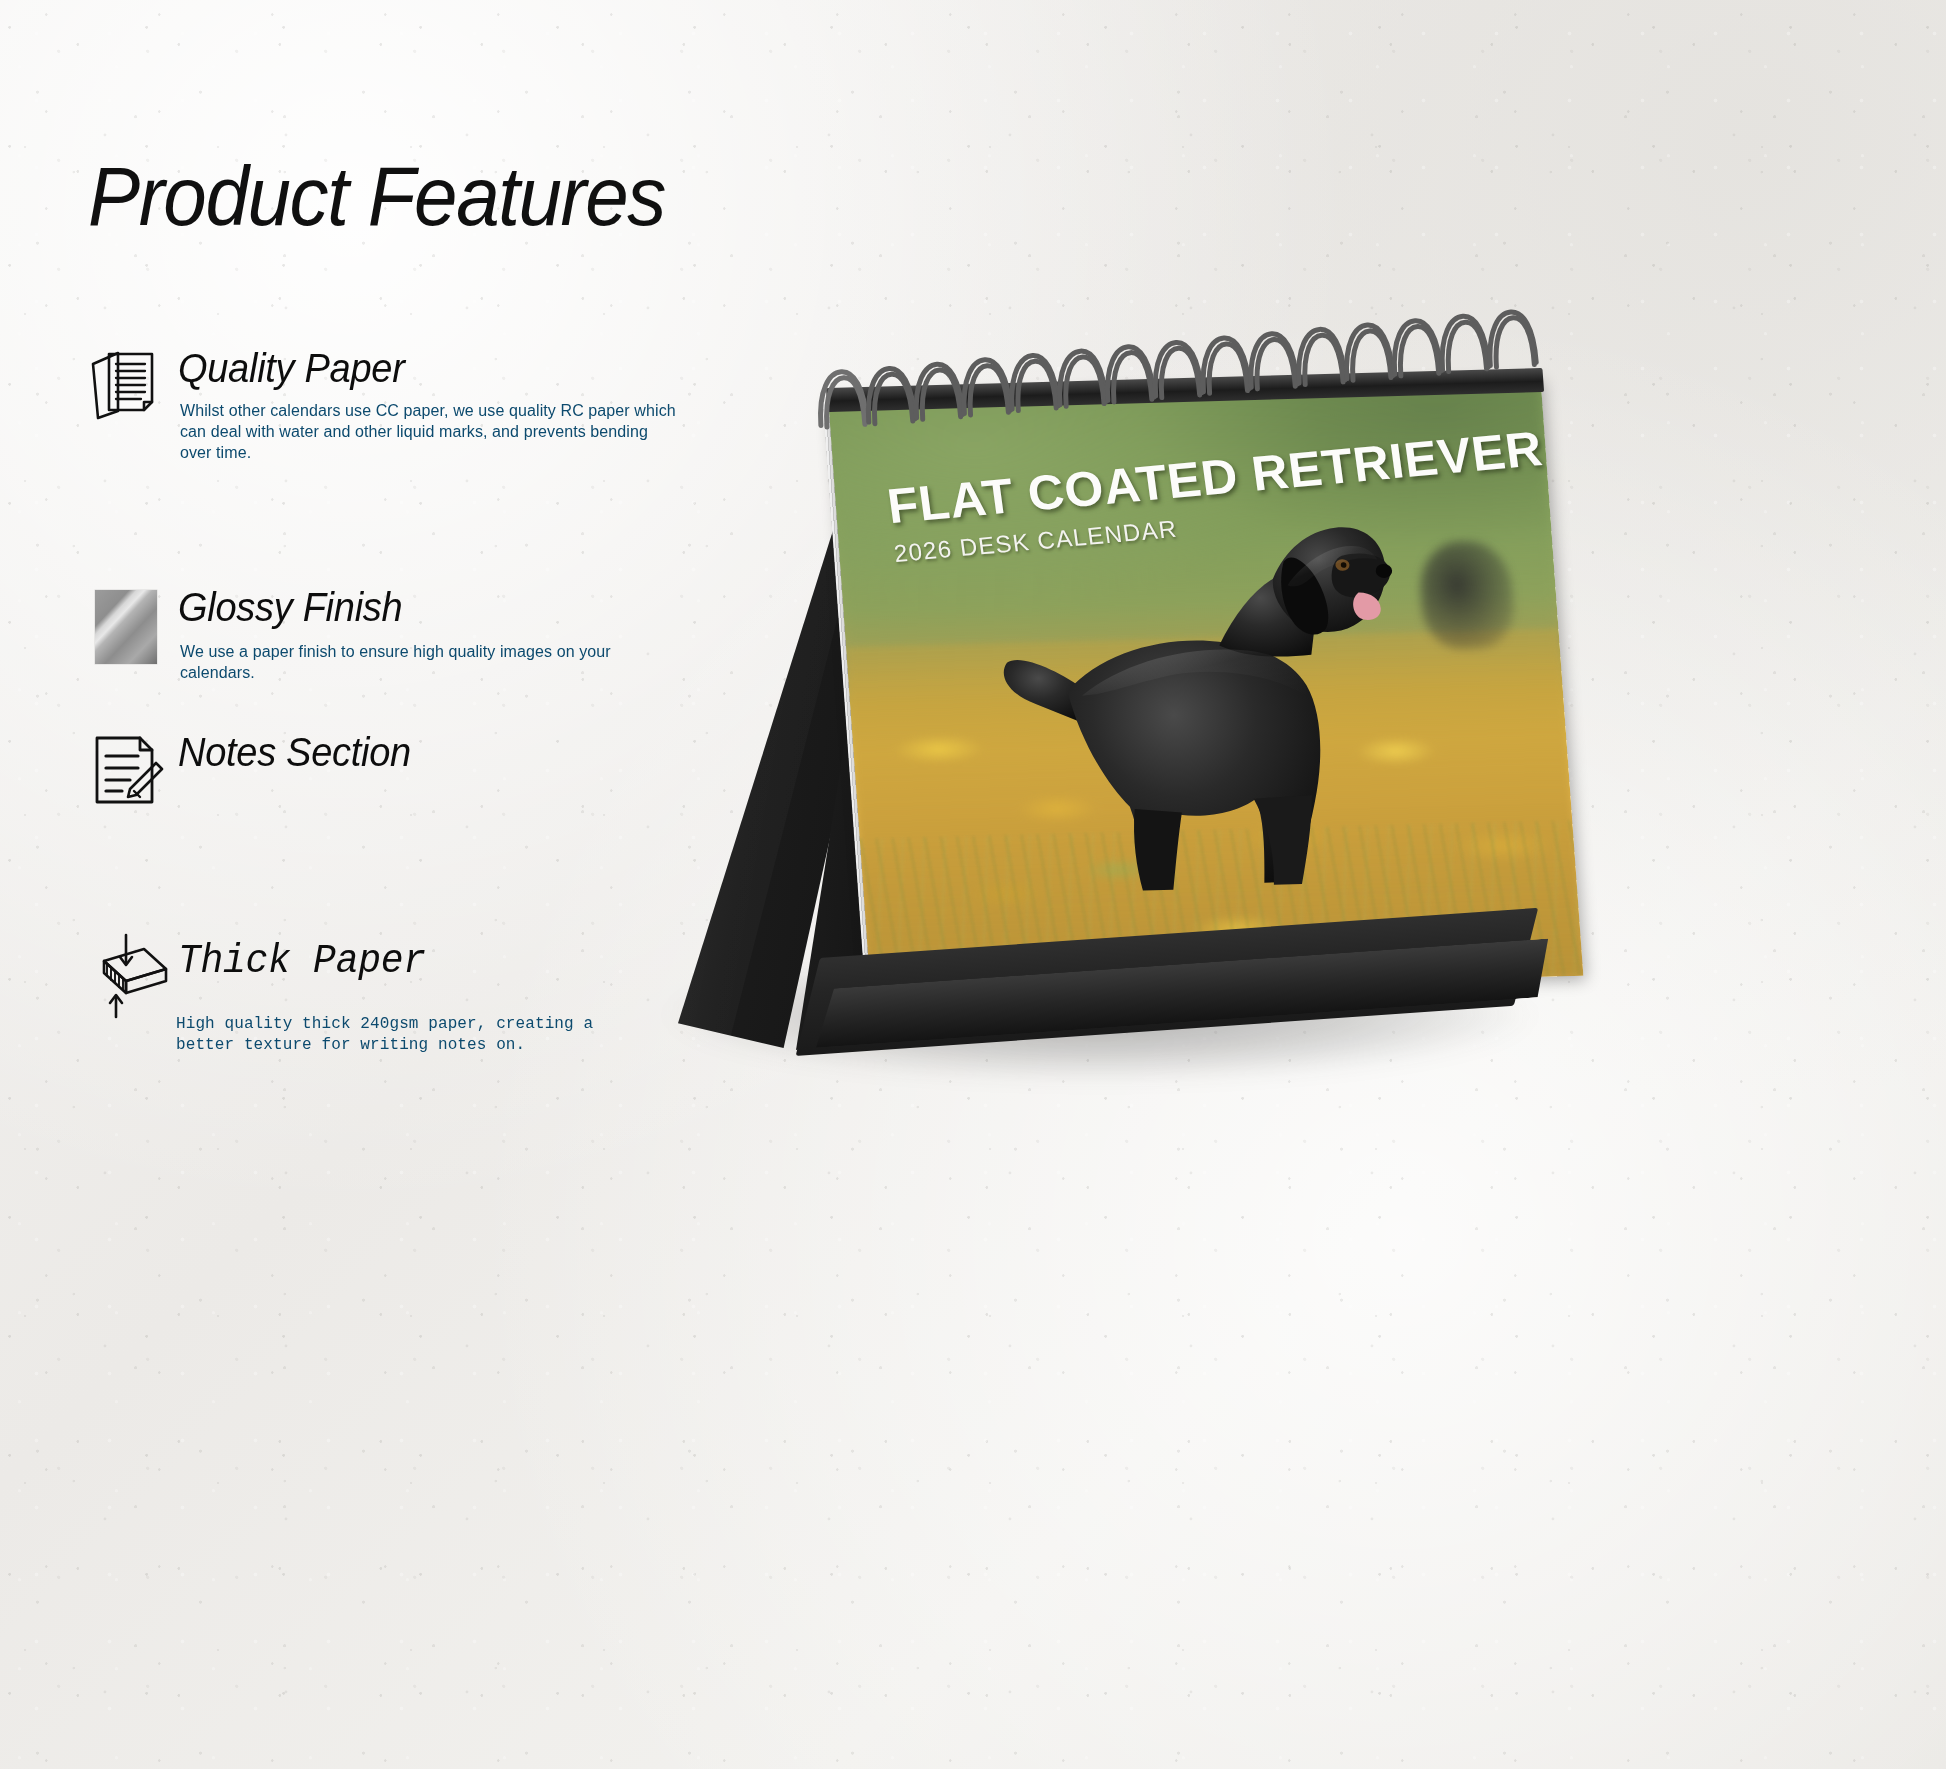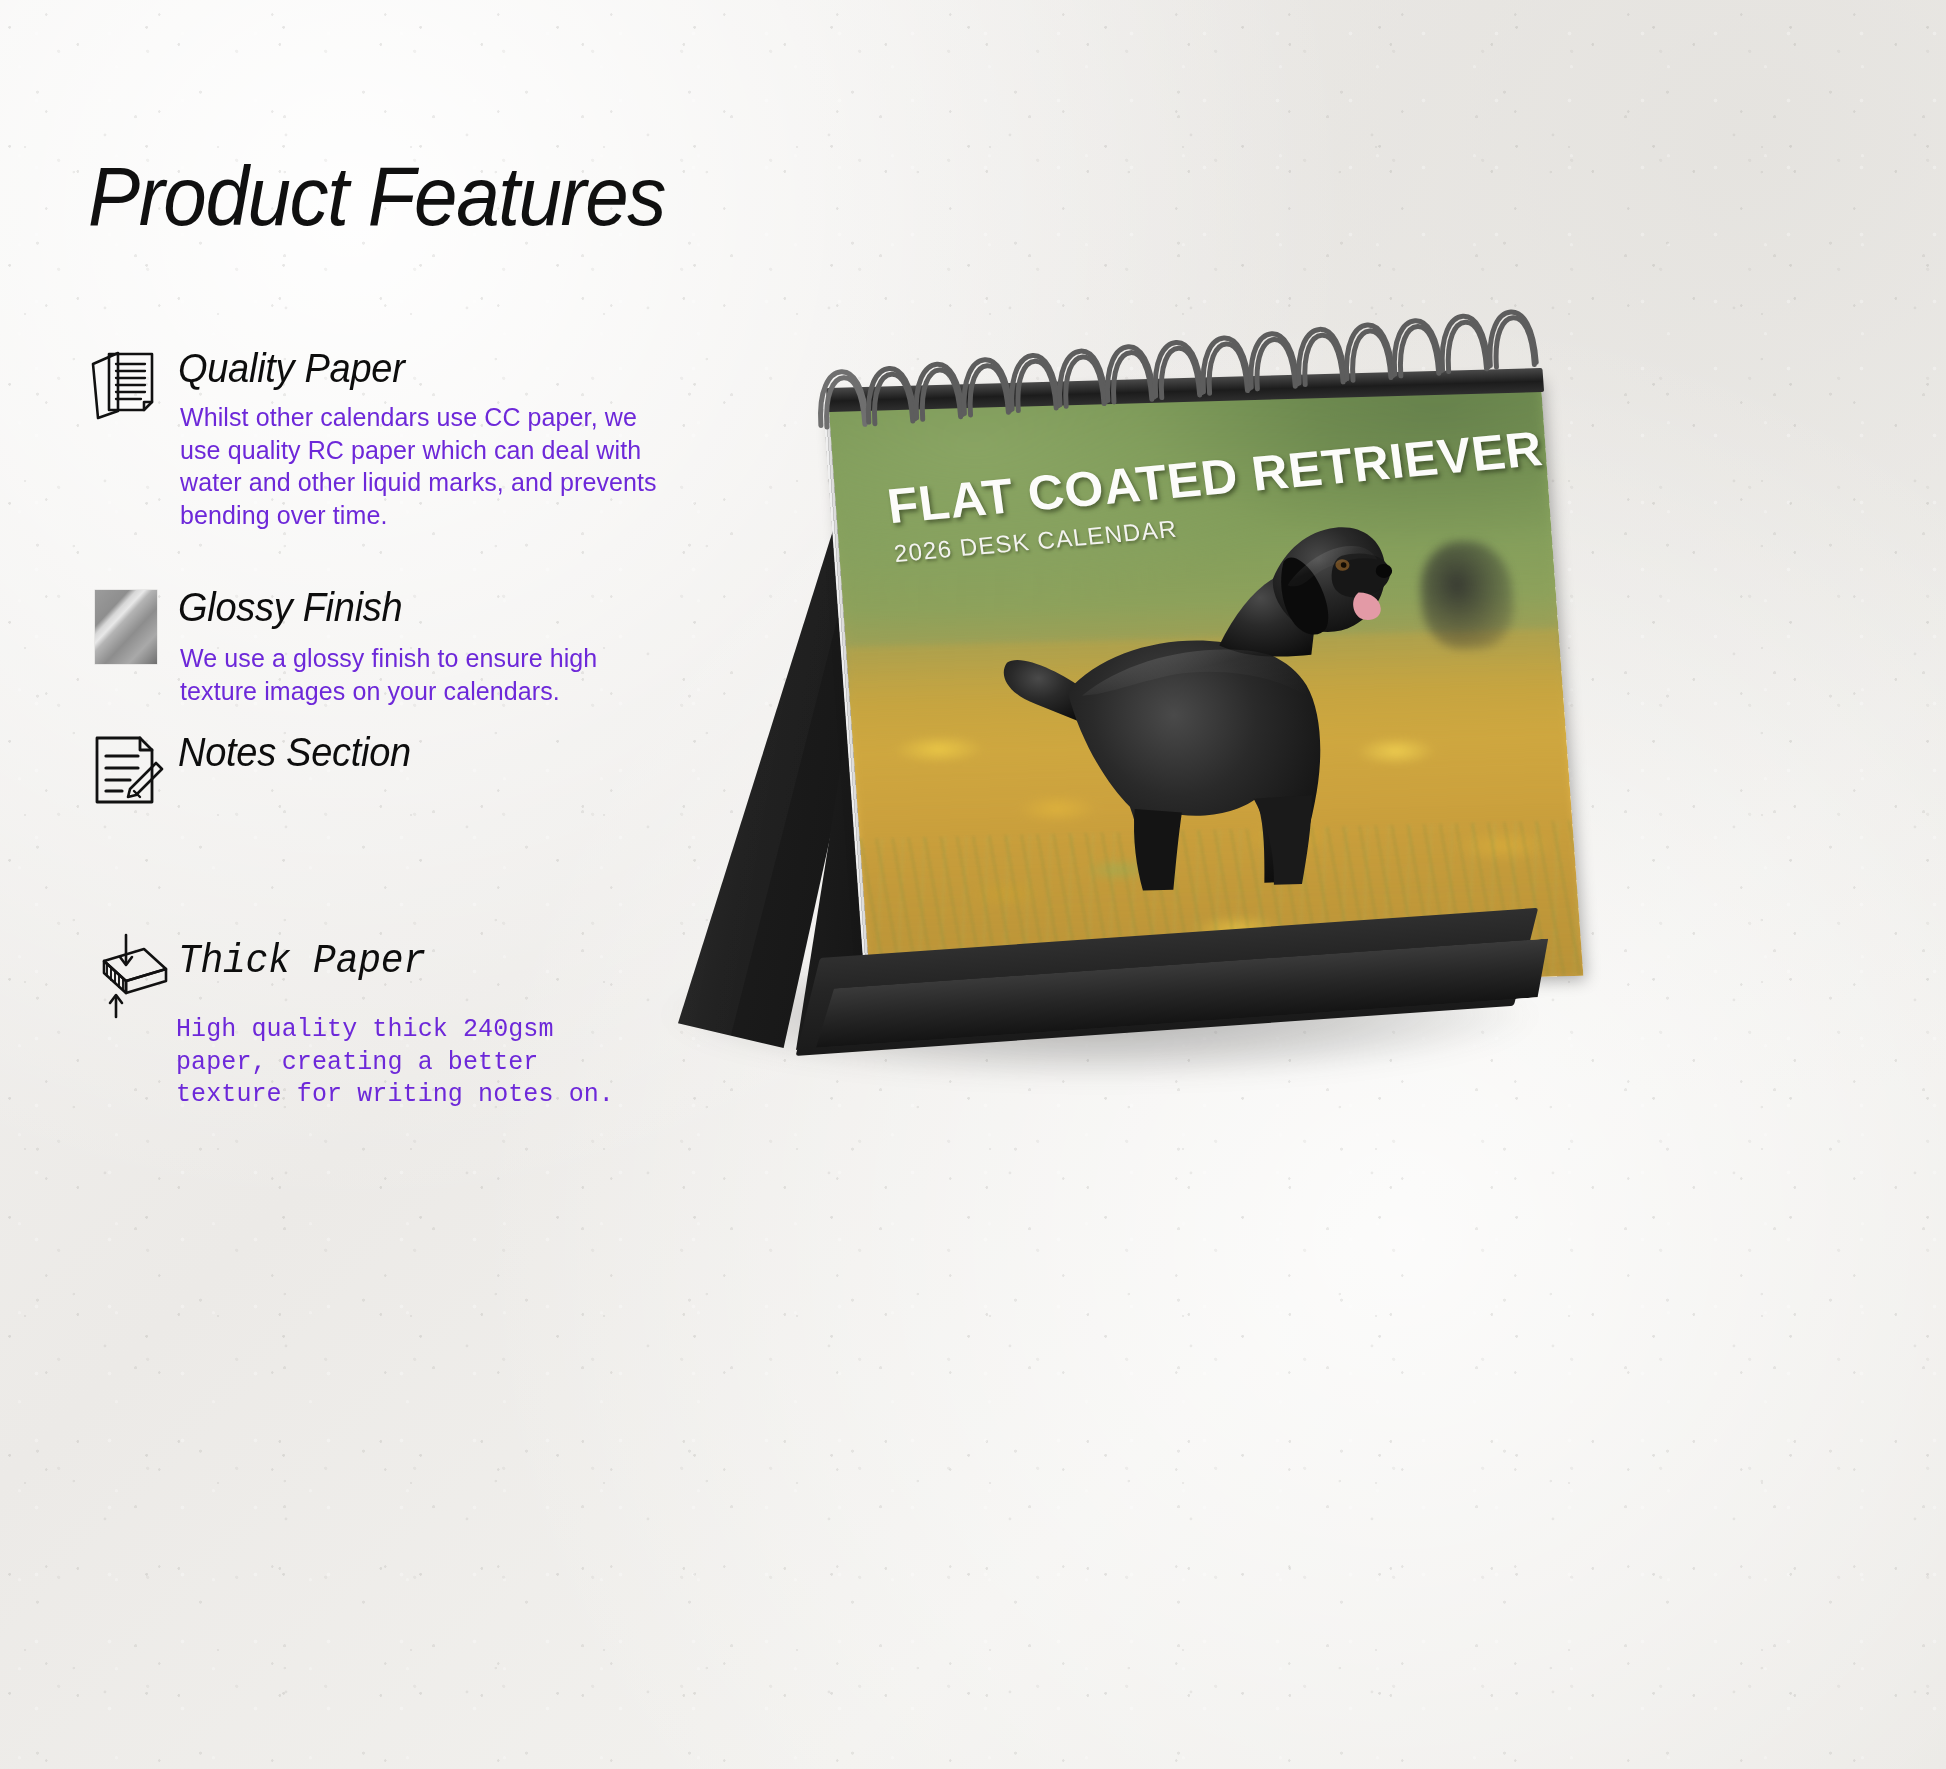--- a/index.html
+++ b/index.html
@@ -85,23 +85,23 @@
     font-size:40px;
     font-style:italic;
     font-weight:400;
     color:#0d0d0d;
     letter-spacing:-.3px;
     transform:scaleX(.95);
     transform-origin:left center;
     white-space:nowrap;
   }
   .feature .f-body {
-    font-size:25px;
+    font-size:16px;
     line-height:1.30;
-    color:#6d28d9;
+    color:#0c4a6e;
     letter-spacing:.1px;
     font-weight:400;
   }
 
   
   #feature-0 { top:336px; }
   #feature-0 .f-head { margin-left:98px; padding-top:10px; }
   #feature-0 .f-body { margin-left:100px; margin-top:10px; width:500px; }
 
   #feature-1 { top:575px; }
@@ -346,21 +346,21 @@
     </div>
     <div class="f-head">Quality Paper</div>
     <div class="f-body">Whilst other calendars use CC paper, we use quality RC paper which can deal with water and other liquid marks, and prevents bending over time.</div>
   </div>
 
   <div class="feature" id="feature-1">
     <div class="icon-wrap">
       <div class="glossy-square"></div>
     </div>
     <div class="f-head">Glossy Finish</div>
-    <div class="f-body">We use a glossy finish to ensure high texture images on your calendars.</div>
+    <div class="f-body">We use a paper finish to ensure high quality images on your calendars.</div>
   </div>
 
   <div class="feature" id="feature-2">
     <div class="icon-wrap">
       <svg width="84" height="84" viewBox="0 0 84 84" fill="none" stroke="#111" stroke-width="2.8" stroke-linejoin="round" stroke-linecap="round">
         <path d="M13,10 L56,10 L68,22 L68,74 L13,74 Z"></path>
         <path d="M56,10 L56,22 L68,22"></path>
         <g stroke-width="3.2">
           <line x1="22" y1="28" x2="54" y2="28"></line>
           <line x1="22" y1="40" x2="54" y2="40"></line>

